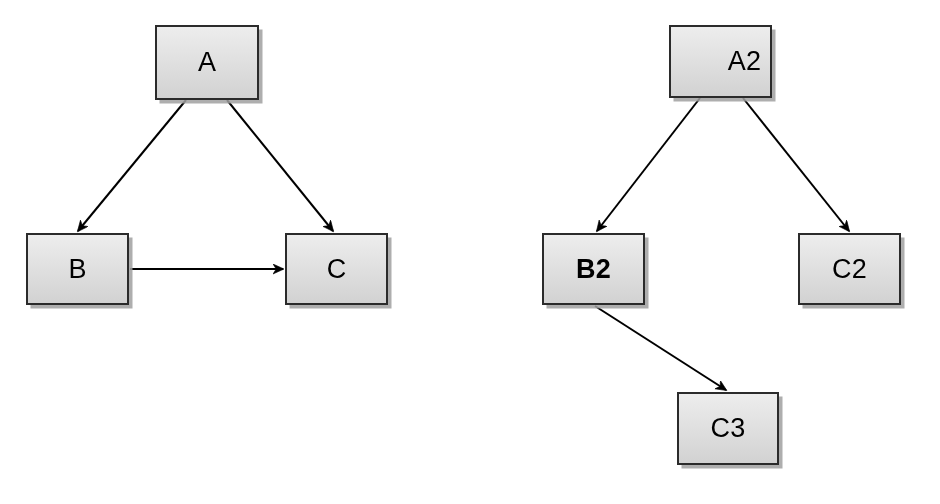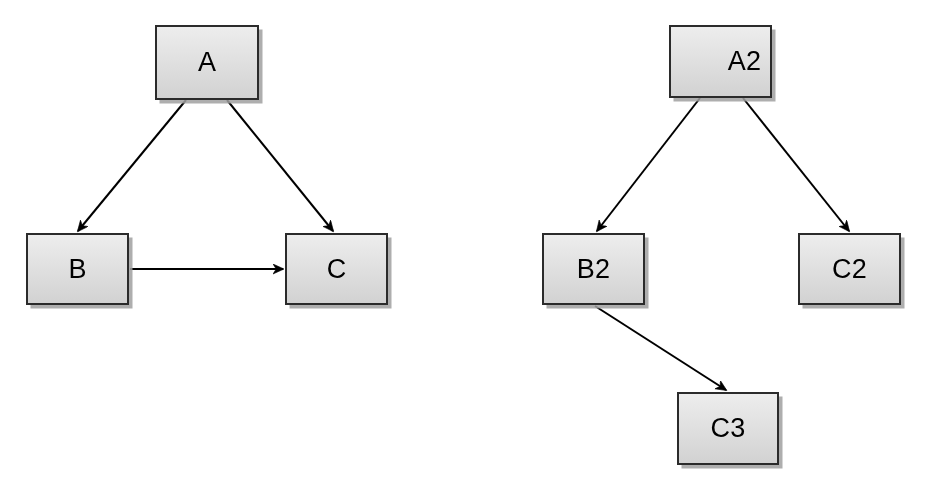--- a/index.html
+++ b/index.html
@@ -79,21 +79,21 @@
       <div class="node-shape" style="left: 26px; top: 233px; width: 103px; height: 72px; border-color: rgb(43, 43, 43); background: linear-gradient(rgb(237, 237, 237) 0%, rgb(210, 210, 210) 100%);">
         <span class="node-label" style="color: rgb(0, 0, 0); font-size: 27px;">B</span>
       </div>
       <div class="node-shape" style="left: 285px; top: 233px; width: 103px; height: 72px; border-color: rgb(43, 43, 43); background: linear-gradient(rgb(237, 237, 237) 0%, rgb(210, 210, 210) 100%);">
         <span class="node-label" style="color: rgb(0, 0, 0); font-size: 27px;">C</span>
       </div>
       <div class="node-shape" style="left: 669px; top: 25px; width: 103px; height: 73px; border-color: rgb(43, 43, 43); background: linear-gradient(rgb(237, 237, 237) 0%, rgb(210, 210, 210) 100%); padding-left: 48px;">
         <span class="node-label" style="color: rgb(0, 0, 0); font-size: 27px;">A2</span>
       </div>
       <div class="node-shape" style="left: 542px; top: 233px; width: 103px; height: 72px; border-color: rgb(43, 43, 43); background: linear-gradient(rgb(237, 237, 237) 0%, rgb(210, 210, 210) 100%);">
-        <span class="node-label" style="color: rgb(0, 0, 0); font-size: 27px;">B2</span>
+        <span class="node-label" style="color: rgb(0, 0, 0); font-size: 27px; font-weight: bold;">B2</span>
       </div>
       <div class="node-shape" style="left: 798px; top: 233px; width: 103px; height: 72px; border-color: rgb(43, 43, 43); background: linear-gradient(rgb(237, 237, 237) 0%, rgb(210, 210, 210) 100%);">
         <span class="node-label" style="color: rgb(0, 0, 0); font-size: 27px;">C2</span>
       </div>
       <div class="node-shape" style="left: 677px; top: 392px; width: 102px; height: 73px; border-color: rgb(43, 43, 43); background: linear-gradient(rgb(237, 237, 237) 0%, rgb(210, 210, 210) 100%);">
         <span class="node-label" style="color: rgb(0, 0, 0); font-size: 27px;">C3</span>
       </div>
     </div>
 
 </div>

